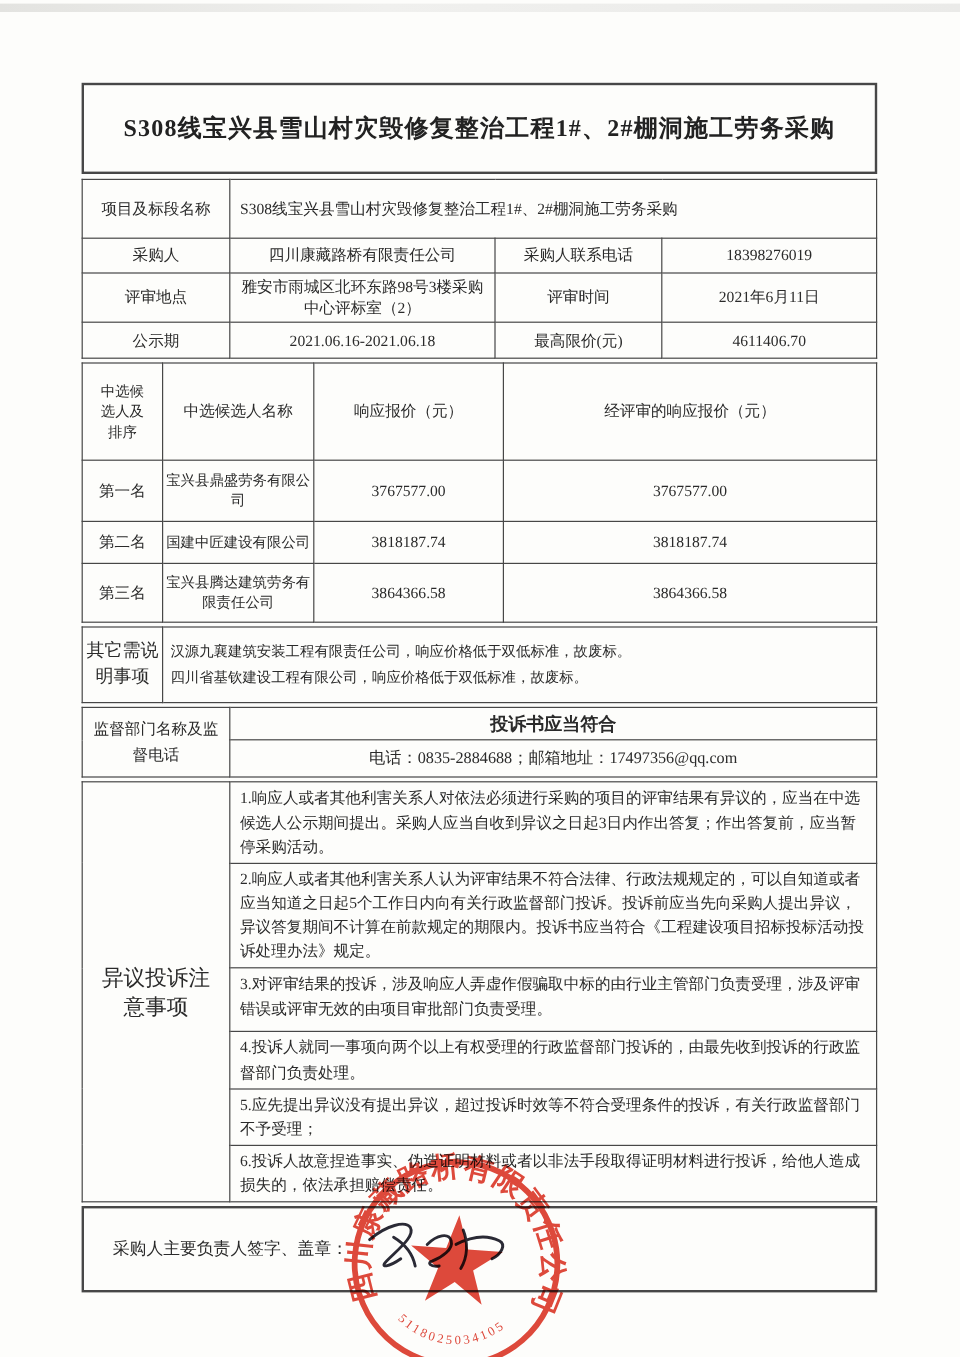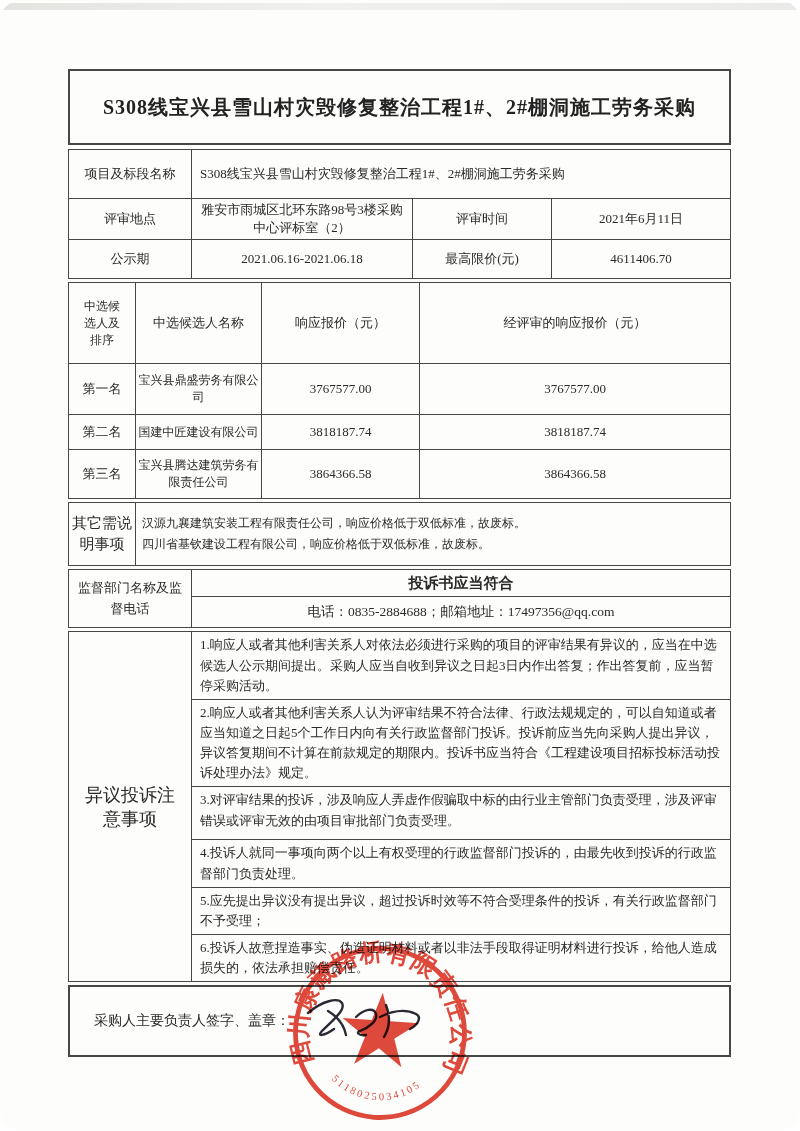--- a/index.html
+++ b/index.html
@@ -1,17 +1,17 @@
 <!DOCTYPE html>
 <html><head>
 <meta charset="utf-8">
 <style>
   html,body{margin:0;padding:0;}
   body{width:800px;height:1131px;background:#ffffff;font-family:"Liberation Serif","DejaVu Serif",serif;}
-  .page{position:relative;width:800px;height:1131px;background:#fdfdfb;overflow:hidden;color:#2a2a2a;border-radius:21px;}
+  .page{position:relative;width:800px;height:1131px;background:#fdfdfb;overflow:hidden;color:#2a2a2a;}
   .scan-edge-top{position:absolute;top:3px;left:0;width:800px;height:7px;
     background:linear-gradient(90deg,#e3e3e0,#f0f0ee 40%,#eaeae8);}
   .doc{position:absolute;left:68px;top:69px;width:663px;}
 
   .title-block{border:2px solid #474747;margin-bottom:4px;height:72px;display:flex;flex-direction:column;
     justify-content:center;text-align:center;font-weight:bold;font-size:20px;line-height:1.55;letter-spacing:1px;color:#222;}
 
   table.tbl{border-collapse:collapse;width:663px;table-layout:fixed;margin-bottom:3px;}
   table.tbl td{border:1.6px solid #474747;vertical-align:middle;text-align:center;
     font-size:13px;padding:2px 8px;color:#2a2a2a;word-break:break-all;}
@@ -73,20 +73,26 @@
       <colgroup>
           <col style="width:123px">
           <col style="width:221px">
           <col style="width:139px">
           <col>
         </colgroup>
       <tbody>
           <tr>
         <td>项目及标段名称</td>
         <td colspan="3" class="leftval">S308线宝兴县雪山村灾毁修复整治工程1#、2#棚洞施工劳务采购</td>
+      </tr>
+      <tr>
+        <td>采购人</td>
+        <td>四川康藏路桥有限责任公司</td>
+        <td>采购人联系电话</td>
+        <td>18398276019</td>
       </tr>
       <tr>
         <td>评审地点</td>
         <td>雅安市雨城区北环东路98号3楼采购中心评标室（2）</td>
         <td>评审时间</td>
         <td>2021年6月11日</td>
       </tr>
       <tr>
         <td>公示期</td>
         <td>2021.06.16-2021.06.18</td>

